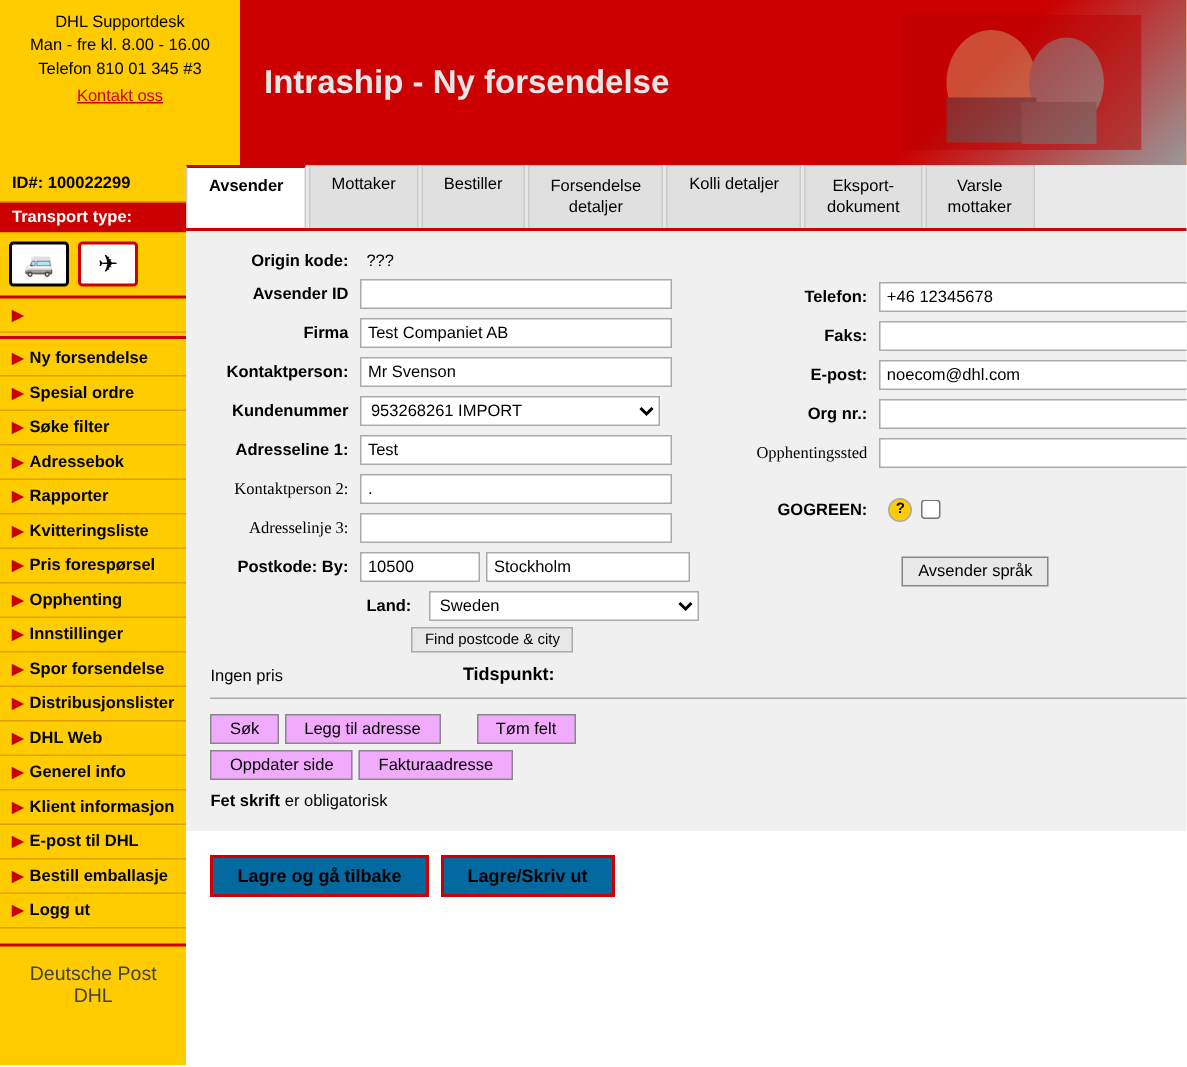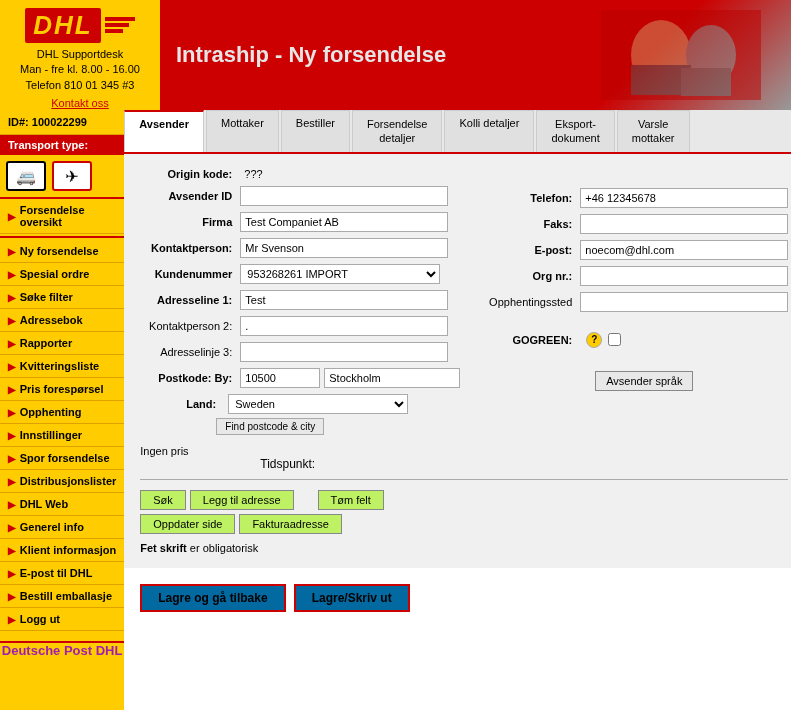--- a/index.html
+++ b/index.html
@@ -29,75 +29,67 @@
     .sidebar { background: #FFCC00; width: 160px; min-height: 600px; padding-bottom: 20px; }
     .sidebar-id { background: #FFCC00; padding: 6px 8px; font-size: 11px; font-weight: bold; border-bottom: 1px solid #e0a000; }
     .transport-type-label { background: #CC0000; color: #fff; padding: 4px 8px; font-size: 11px; font-weight: bold; }
     .transport-icons { background: #FFCC00; display: flex; align-items: center; padding: 6px; gap: 6px; border-bottom: 2px solid #CC0000; }
     .transport-icon { background: #fff; border: 2px solid #CC0000; border-radius: 3px; width: 40px; height: 30px; display: flex; align-items: center; justify-content: center; font-size: 16px; }
     .transport-icon.active { border-color: #000; }
     .sidebar-nav { }
     .sidebar-item { display: flex; align-items: center; padding: 5px 8px; cursor: pointer; border-bottom: 1px solid #e0a000; font-size: 11px; font-weight: bold; color: #000; }
     .sidebar-item .arrow { color: #CC0000; margin-right: 4px; font-size: 10px; }
     .sidebar-divider { height: 2px; background: #CC0000; margin: 2px 0; }
-    .deutsche-post { font-size: 13px; font-weight: bold; color: #a21caf; text-align: center; padding: 0; border-top: 2px solid #CC0000; margin-top: 10px; }
+    .deutsche-post { font-size: 13px; font-weight: normal; color: #404040; text-align: center; padding: 10px; border-top: 2px solid #CC0000; margin-top: 10px; }
 
     
     .content { flex: 1; padding: 0; background: #fff; }
     .tabs { display: flex; background: #e8e8e8; border-bottom: 2px solid #CC0000; }
     .tab { padding: 6px 14px; font-size: 11px; cursor: pointer; border: 1px solid #ccc; border-bottom: none; margin-right: 2px; background: #e0e0e0; color: #000; }
     .tab.active { background: #fff; border-top: 2px solid #CC0000; font-weight: bold; }
     .tab-two-line { text-align: center; line-height: 1.3; }
 
     
     .form-area { padding: 14px 16px; background: #f0f0f0; margin: 0; }
     .form-row { display: flex; align-items: center; margin-bottom: 6px; }
     .form-label { font-size: 11px; color: #000; min-width: 100px; text-align: right; padding-right: 8px; font-weight: bold; }
-    .form-label.normal { font-weight: normal; }
+    .form-label.normal { font-weight: normal; font-family: Liberation Serif, serif; }
     .form-input { font-size: 11px; padding: 2px 4px; border: 1px solid #aaa; height: 20px; background: #fff; }
     .form-input.wide { width: 208px; }
     .form-input.medium { width: 136px; }
     .form-input.small { width: 80px; }
     .origin-val { font-size: 11px; margin-left: 4px; }
     .form-section { display: flex; gap: 20px; }
     .form-left { flex: 1; }
     .form-right { flex: 1; }
     .select-input { font-size: 11px; padding: 1px 2px; border: 1px solid #aaa; height: 20px; background: #fff; width: 200px; }
     .postcode-city { display: flex; gap: 4px; align-items: center; }
     .land-row { display: flex; align-items: center; margin-bottom: 4px; }
     .find-btn { font-size: 10px; padding: 2px 8px; border: 1px solid #aaa; background: #e8e8e8; cursor: pointer; margin-left: 0; }
     .ingen-pris { font-size: 11px; color: #000; margin-top: 4px; }
     .bottom-buttons { display: flex; gap: 4px; margin-top: 10px; flex-wrap: wrap; }
     .bottom-buttons2 { display: flex; gap: 4px; margin-top: 4px; }
-    .btn-gray { font-size: 11px; padding: 3px 12px; border: 1px solid #888; background: #bef264; cursor: pointer; }
+    .btn-gray { font-size: 11px; padding: 3px 12px; border: 1px solid #888; background: #f0abfc; cursor: pointer; }
     .gogreen-row { display: flex; align-items: center; gap: 6px; }
     .gogreen-label { font-size: 11px; font-weight: bold; }
     .help-icon { background: #FFCC00; border: 1px solid #aaa; border-radius: 50%; width: 16px; height: 16px; display: inline-flex; align-items: center; justify-content: center; font-size: 10px; font-weight: bold; cursor: pointer; }
     .checkbox { width: 13px; height: 13px; }
     .avsender-sprak-btn { font-size: 11px; padding: 3px 10px; border: 1px solid #888; background: #e8e8e8; cursor: pointer; margin-left: 20px; }
     .mandatory-note { font-size: 11px; margin-top: 8px; color: #000; }
     .mandatory-note strong { font-weight: bold; }
     .save-buttons { display: flex; gap: 8px; margin: 16px; }
     .btn-yellow { background: #0369a1; border: 2px solid #CC0000; font-size: 12px; font-weight: bold; padding: 5px 16px; cursor: pointer; }
-    .ingen-pris-tidspunkt { display: flex; align-items: flex-start; margin-top: 2px; flex-direction: column; }
+    .ingen-pris-tidspunkt { display: flex; align-items: center; margin-top: 2px; }
     .divider-line { border: none; border-top: 1px solid #aaa; margin: 8px 0; }
   </style>
 </head>
 <body>
 
 <div class="top-header">
   <div class="logo-area">
-    <div class="dhl-logo">
-      <div class="dhl-logo-box">DHL</div>
-      <div class="logo-stripes">
-        <div class="logo-stripe"></div>
-        <div class="logo-stripe"></div>
-        <div class="logo-stripe"></div>
-      </div>
-    </div>
     <div class="support-text">
       <div>DHL Supportdesk</div>
       <div>Man - fre kl. 8.00 - 16.00</div>
       <div>Telefon 810 01 345 #3</div>
     </div>
     <a class="contact-link">Kontakt oss</a>
   </div>
   <div class="header-banner">
     <div class="header-title">Intraship - Ny forsendelse</div>
     <div class="header-img-placeholder">
@@ -117,21 +109,20 @@
   <div class="sidebar">
     <div class="sidebar-id">ID#: 100022299</div>
     <div class="transport-type-label">Transport type:</div>
     <div class="transport-icons">
       <div class="transport-icon active">🚐</div>
       <div class="transport-icon">✈</div>
     </div>
     <div class="sidebar-nav">
       <div class="sidebar-item">
         <span class="arrow">▶</span>
-        <span>Forsendelse oversikt</span>
       </div>
       <div class="sidebar-divider"></div>
       <div class="sidebar-item">
         <span class="arrow">▶</span>
         <span>Ny forsendelse</span>
       </div>
       <div class="sidebar-item">
         <span class="arrow">▶</span>
         <span>Spesial ordre</span>
       </div>
@@ -259,33 +250,33 @@
           </div>
 
           <div class="form-row">
             <span class="form-label">Postkode: By:</span>
             <div class="postcode-city">
               <input class="form-input small" type="text" value="10500" style="">
               <input class="form-input medium" type="text" value="Stockholm" style="">
             </div>
           </div>
 
-          <div class="land-row" style="margin-left:46px; flex-direction:column; align-items:flex-start;">
+          <div class="land-row" style="margin-left:104px; flex-direction:column; align-items:flex-start;">
             <div style="display:flex; align-items:center; margin-bottom:4px;">
               <span class="form-label" style="min-width:0; margin-right:4px;">Land:</span>
               <select class="select-input" style="width:180px;">
                 <option>Sweden</option>
               </select>
             </div>
             <button class="find-btn" style="margin-left:30px;">Find postcode &amp; city</button>
           </div>
 
           <div class="ingen-pris-tidspunkt" style="margin-top:6px;">
             <span class="ingen-pris">Ingen pris</span>
-            <span style="margin-left:120px;">Tidspunkt:</span>
+            <span style="margin-left:120px;font-weight:bold;">Tidspunkt:</span>
           </div>
         </div>
 
         <div class="form-right">
 
           <div class="form-row" style="margin-bottom:6px; margin-top:20px;">
             <span class="form-label">Telefon:</span>
             <input class="form-input wide" type="text" value="+46 12345678" style="">
           </div>
 

